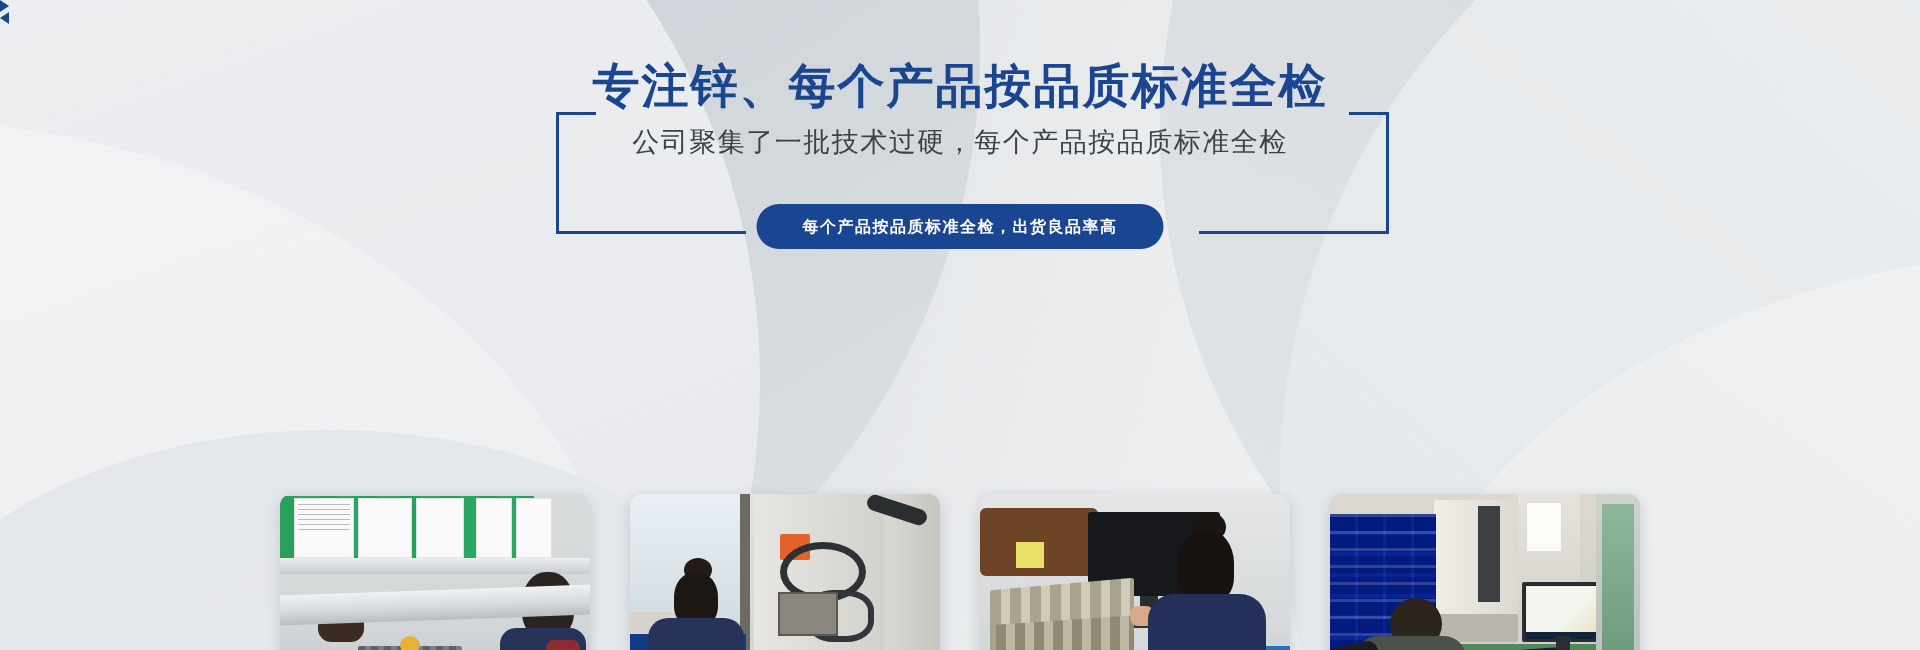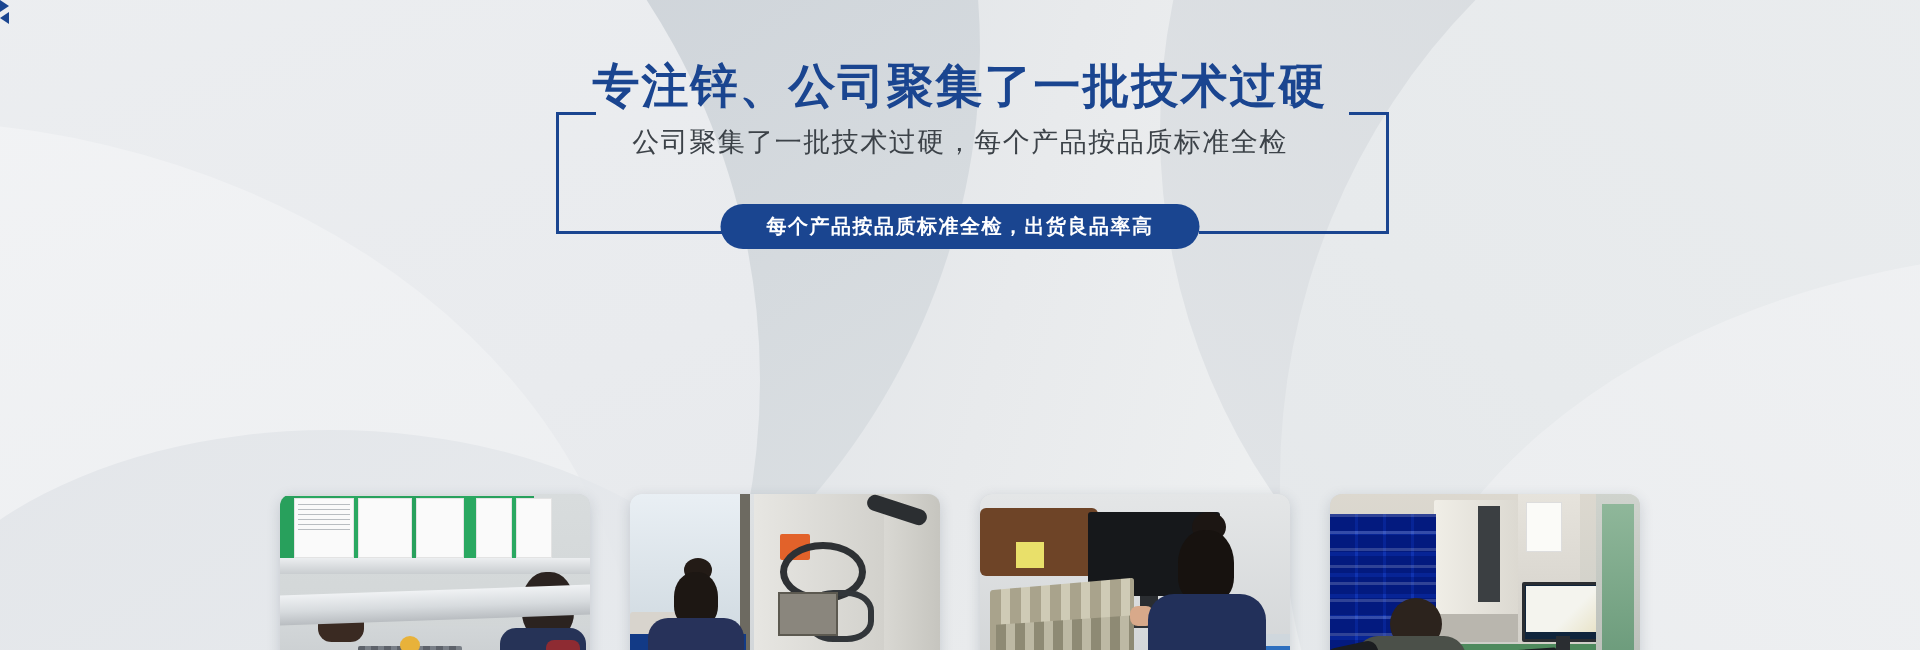--- a/index.html
+++ b/index.html
@@ -78,21 +78,21 @@
   }
   #subtitle{
     position:absolute;left:0;top:122px;width:1920px;text-align:center;
     font-size:27px;color:#3c4248;letter-spacing:1.5px;
     line-height:40px;white-space:nowrap;
   }
   #pill{
     position:absolute;left:50%;top:204px;transform:translateX(-50%);
     background:#1a4590;color:#ffffff;border-radius:28px;
     padding:0 46px;height:45px;line-height:45px;
-    font-size:20px;font-weight:bold;letter-spacing:1.5px;white-space:nowrap;
+    font-size:16px;font-weight:bold;letter-spacing:1.5px;white-space:nowrap;
   }
 
   
   #gallery{
     position:absolute;left:0;top:494px;width:1920px;
     display:flex;justify-content:center;gap:40px;
   }
   .photo{
     width:310px;height:205px;border-radius:12px;overflow:hidden;
     position:relative;background:#cfd4d9;
@@ -202,21 +202,21 @@
     <div class="bracket br-top-left"></div>
     <div class="br-arrow-left"></div>
     <div class="bracket br-vert-left"></div>
     <div class="bracket br-bot-left"></div>
 
     <div class="br-arrow-right"></div>
     <div class="bracket br-top-right"></div>
     <div class="bracket br-vert-right"></div>
     <div class="bracket br-bot-right"></div>
 
-    <div id="title">专注锌、公司聚集了一批技术过硬</div>
+    <div id="title">专注锌、每个产品按品质标准全检</div>
     <div id="subtitle">公司聚集了一批技术过硬，每个产品按品质标准全检</div>
     <div id="pill">每个产品按品质标准全检，出货良品率高</div>
   </div>
 
   <div id="gallery">
 
     <div class="photo">
       <div class="ph-inner">
         <div class="lay p1-wall"></div>
         <div class="lay p1-green2"></div>

